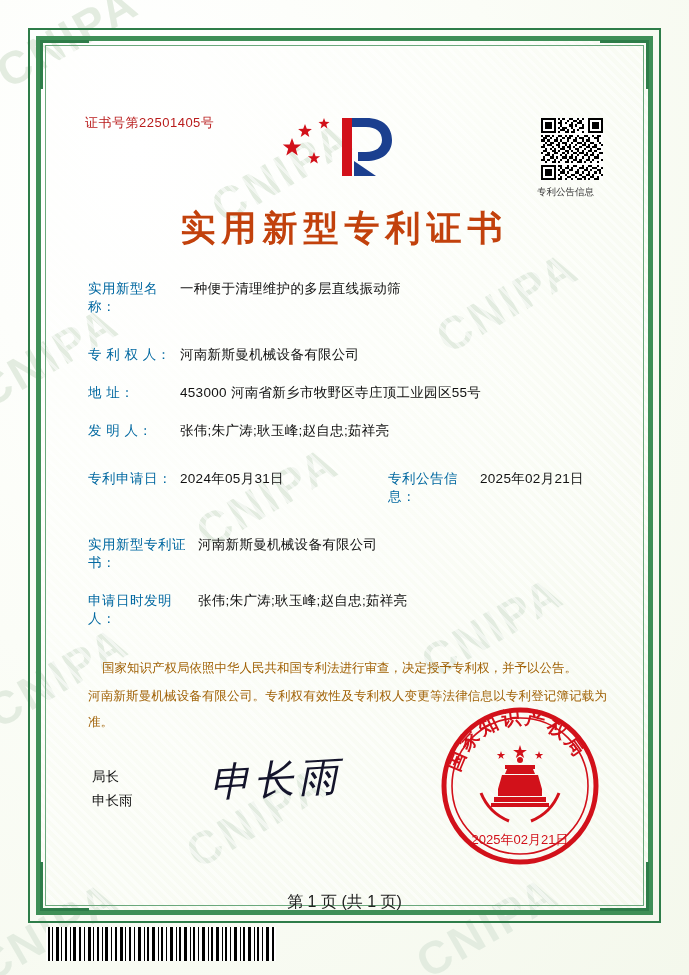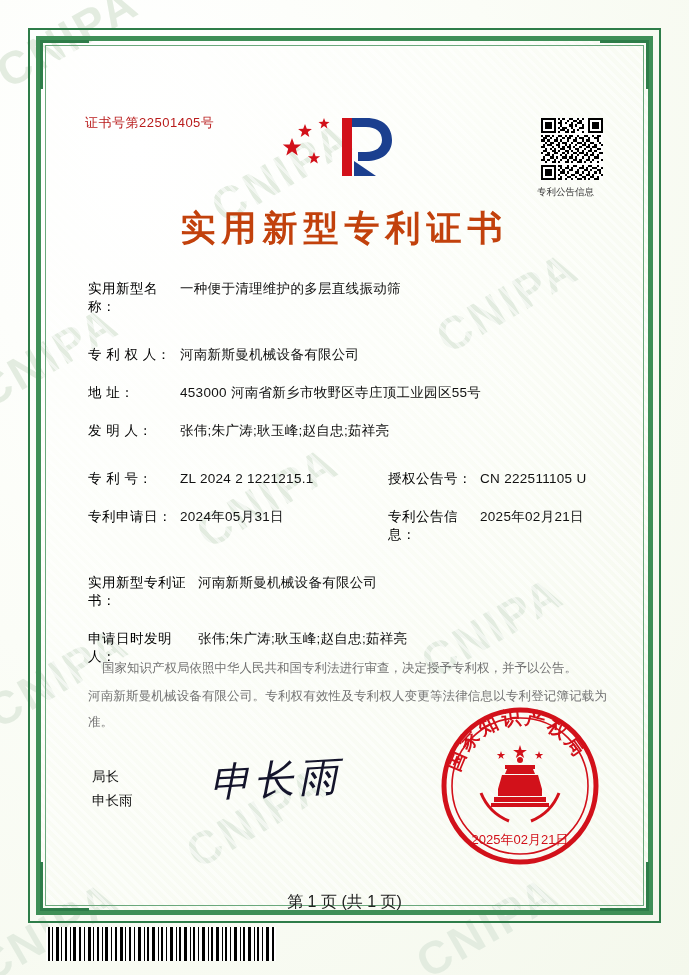--- a/index.html
+++ b/index.html
@@ -154,40 +154,40 @@
   .field-row {
     display: flex;
     align-items: baseline;
     margin-bottom: 20px;
     font-size: 13.5px;
     color: #111;
   }
   .f-label {
     width: 92px;
     flex: 0 0 92px;
-    color: #000000;
+    color: #0369a1;
     letter-spacing: 0.5px;
   }
   .f-value { flex: 1; letter-spacing: 0.3px; }
   .two-col { display: flex; width: 100%; }
   .col-a { flex: 0 0 300px; display: flex; align-items: baseline; }
   .col-b { flex: 1; display: flex; align-items: baseline; }
   .col-b .f-label { width: 92px; flex: 0 0 92px; }
 
   .gap-big { height: 10px; }
 
   
   .statement {
     position: absolute;
     left: 88px;
     right: 82px;
     top: 655px;
     font-size: 12.5px;
     line-height: 26px;
-    color: #737373;
+    color: #a16207;
     text-align: justify;
   }
   .statement p { margin: 0 0 2px 0; text-indent: 14px; }
   .statement p.p2 { text-indent: 0; }
 
   
   .director {
     position: absolute;
     left: 92px;
     top: 765px;
@@ -522,32 +522,20 @@
       <div class="f-value">453000 河南省新乡市牧野区寺庄顶工业园区55号</div>
     </div>
 
     <div class="field-row">
       <div class="f-label">发 明 人：</div>
       <div class="f-value">张伟;朱广涛;耿玉峰;赵自忠;茹祥亮</div>
     </div>
 
     <div class="gap-big"></div>
 
-    <div class="field-row">
-      <div class="two-col">
-        <div class="col-a">
-          <div class="f-label">专 利 号：</div>
-          <div class="f-value">ZL 2024 2 1221215.1</div>
-        </div>
-        <div class="col-b">
-          <div class="f-label">授权公告号：</div>
-          <div class="f-value">CN 222511105 U</div>
-        </div>
-      </div>
-    </div>
 
     <div class="field-row">
       <div class="two-col">
         <div class="col-a">
           <div class="f-label">专利申请日：</div>
           <div class="f-value">2024年05月31日</div>
         </div>
         <div class="col-b">
           <div class="f-label">专利公告信息：</div>
           <div class="f-value">2025年02月21日</div>

